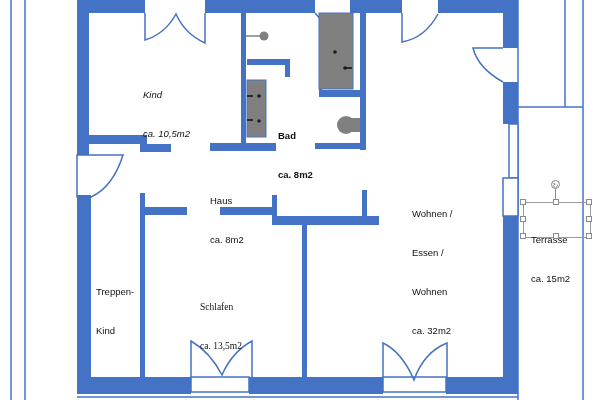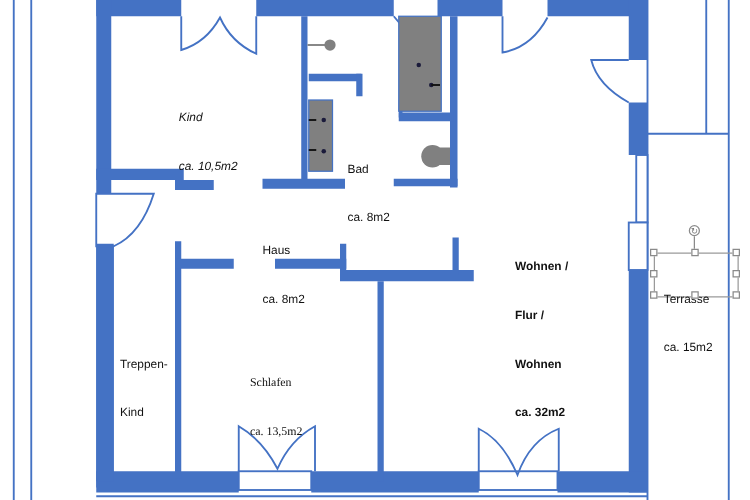--- a/index.html
+++ b/index.html
@@ -101,31 +101,31 @@
   <line stroke="#111" stroke-width="1.5" x1="345" y1="68" x2="352" y2="68"></line>
 
   <circle cx="346" cy="125" r="9" fill="#808080"></circle>
   <rect x="346" y="118" width="14" height="14" fill="#808080"></rect>
 </svg>
 
 <div class="label" style="left:143px; top:62px;font-style:italic;">
   <div>Kind</div>
   <div>ca. 10,5m2</div>
 </div>
-<div class="label" style="left:278px; top:103px;">
+<div class="label" style="left:278px; top:103px;font-weight:bold;">
   <div>Bad</div>
   <div>ca. 8m2</div>
 </div>
 <div class="label" style="left:210px; top:168px;">
   <div>Haus</div>
   <div>ca. 8m2</div>
 </div>
-<div class="label" style="left:412px; top:181px;font-weight:bold;">
+<div class="label" style="left:412px; top:181px;">
   <div>Wohnen /</div>
-  <div>Flur /</div>
+  <div>Essen /</div>
   <div>Wohnen</div>
   <div>ca. 32m2</div>
 </div>
 <div class="label" style="left:96px; top:259px;">
   <div>Treppen-</div>
   <div>Kind</div>
 </div>
 <div class="label" style="left:200px; top:275px;font-family:Liberation Serif, serif;">
   <div>Schlafen</div>
   <div>ca. 13,5m2</div>

